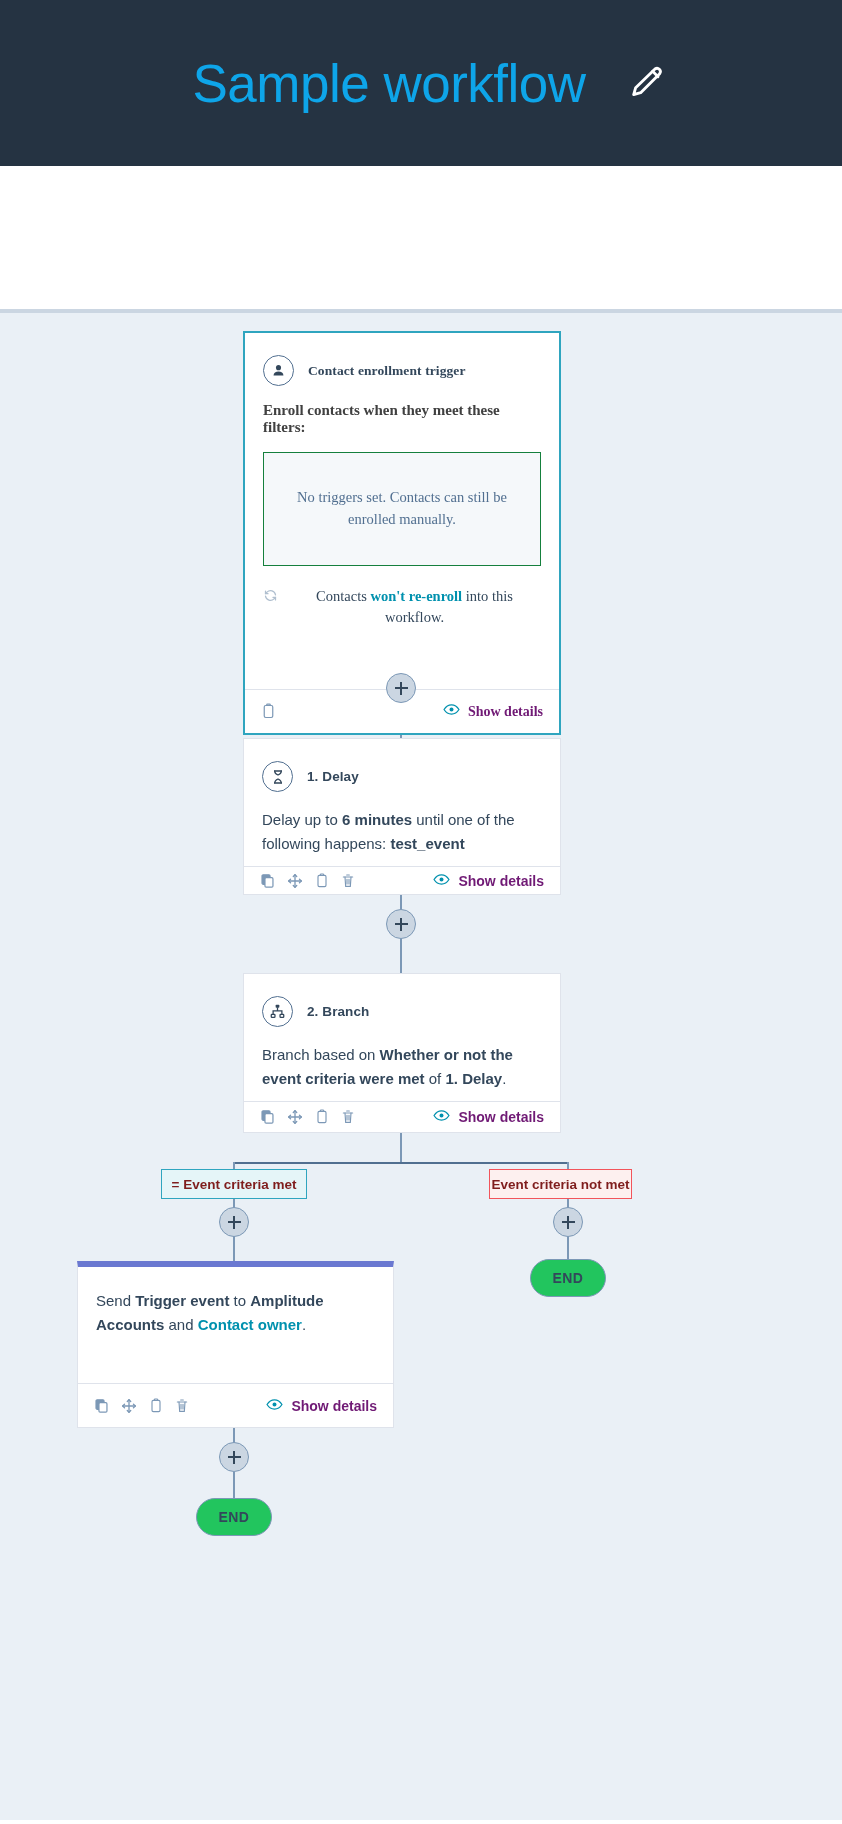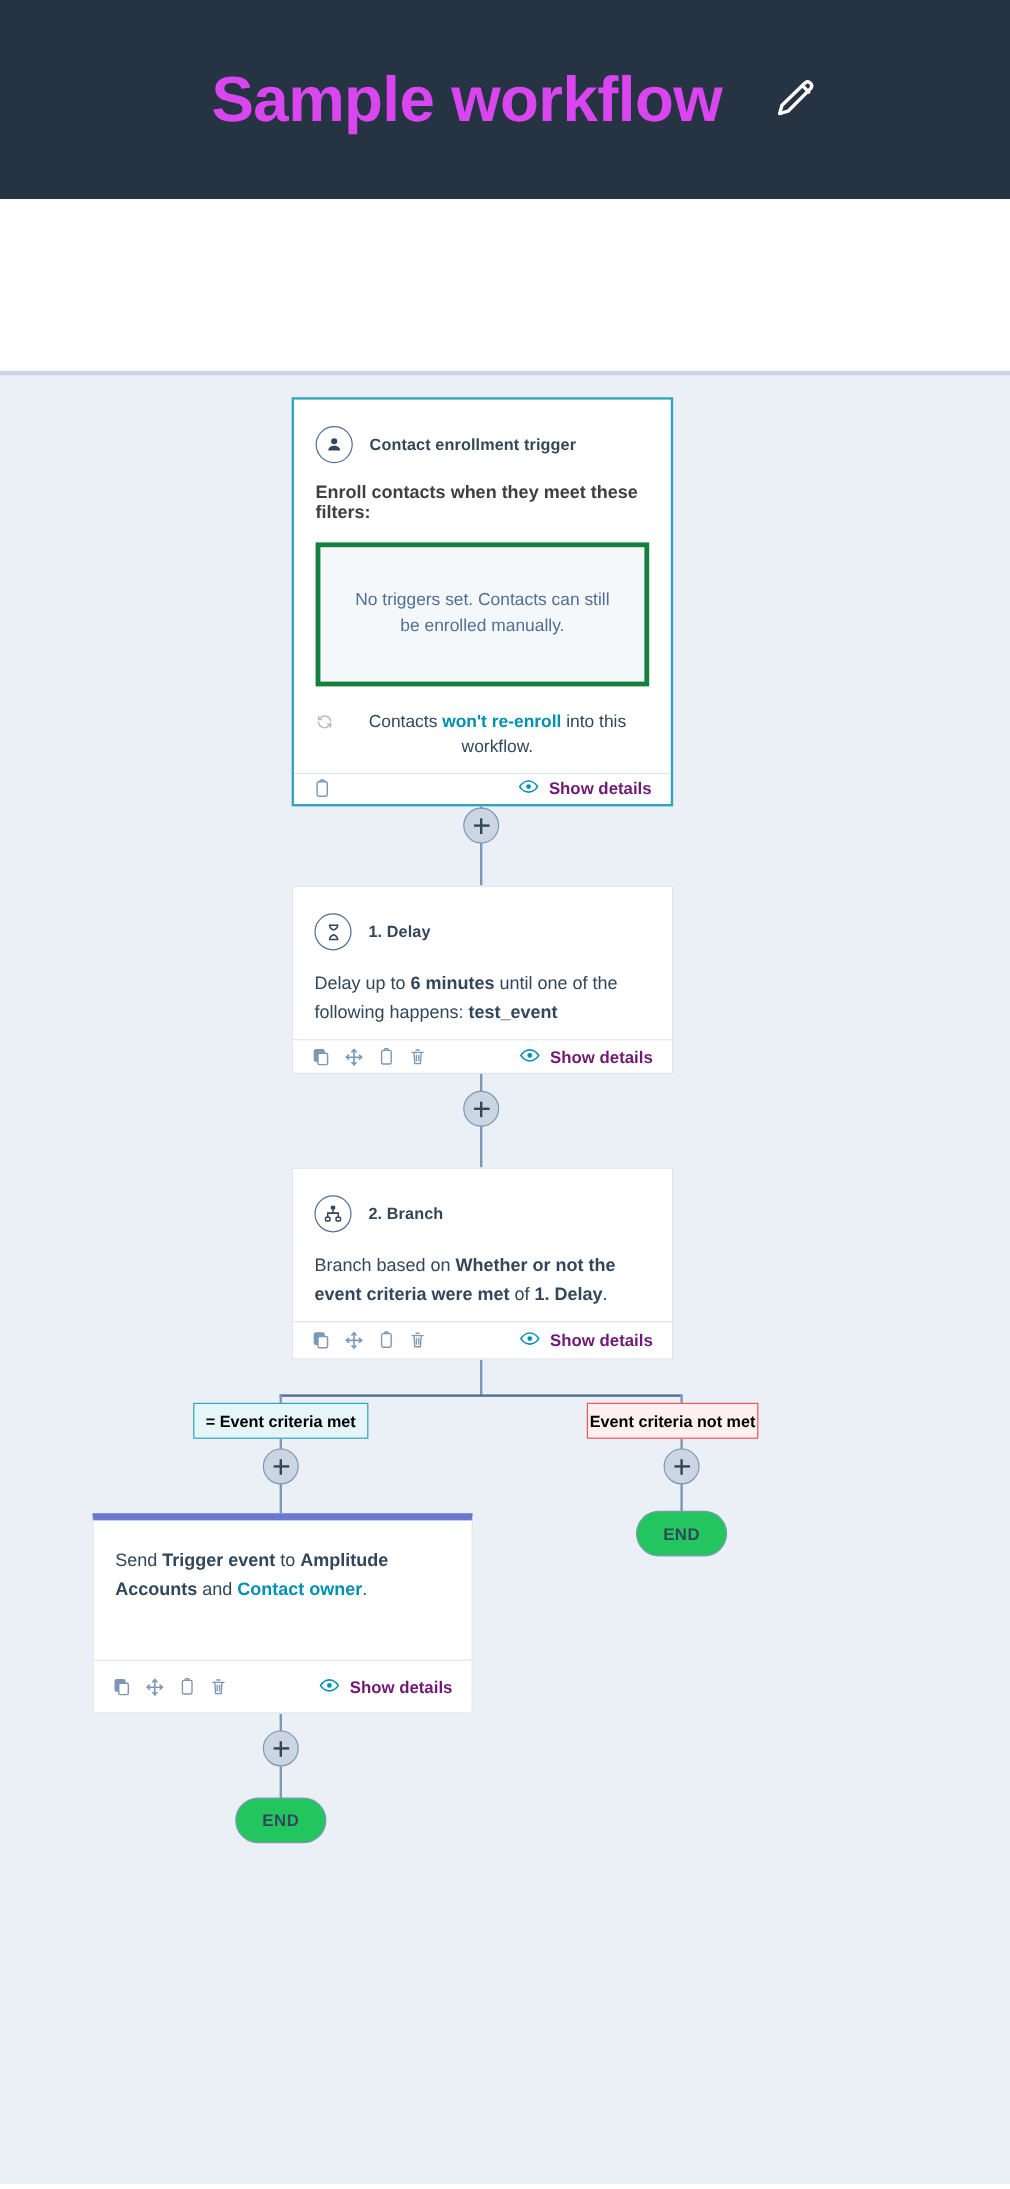--- a/index.html
+++ b/index.html
@@ -15,23 +15,23 @@
   .topbar {
     height: 166px;
     background: #253342;
     display: flex;
     align-items: center;
     justify-content: center;
     gap: 38px;
     padding-left: 20px;
   }
   .topbar-title {
-    color: #d946ef;
+    color: #0ea5e9;
     font-size: 53px;
-    font-weight: 700;
+    font-weight: 400;
     letter-spacing: -0.5px;
     line-height: 1;
   }
   .pencil-btn {
     width: 46px; height: 46px;
     display: flex; align-items: center; justify-content: center;
     cursor: pointer;
   }
   .pencil-btn svg { display: block; }
 
@@ -125,21 +125,21 @@
 
   .card-subtitle {
     font-size: 15px;
     font-weight: 700;
     color: #404040;
     margin-bottom: 16px;
   }
 
   .empty-box {
     background: #f5f8fa;
-    border: 4px solid #15803d;
+    border: 1px solid #15803d;
     padding: 34px 26px;
     text-align: center;
     font-size: 14.5px;
     line-height: 1.5;
     color: #516f90;
   }
 
   .reenroll-row {
     display: flex;
     align-items: flex-start;
@@ -182,21 +182,21 @@
   }
 
   
   .branch-pill {
     position: absolute;
     height: 30px;
     display: flex; align-items: center; justify-content: center;
     padding: 0 12px;
     font-size: 13.5px;
     font-weight: 700;
-    color: #000000;
+    color: #7f1d1d;
     z-index: 5;
     cursor: pointer;
     white-space: nowrap;
   }
   .branch-pill.met      { background: #e5f5f8; border: 1px solid #2fa5bf; }
   .branch-pill.notmet   { background: #fdf0ef; border: 1px solid #f2545b; }
 
   
   .end-pill {
     position: absolute;
@@ -263,21 +263,21 @@
     <span>END</span>
   </div>
 
   <div class="vline" style="left:233px; top:1115px; height:35px;"></div>
   <div class="plus" style="left:219px; top:1129px;"></div>
   <div class="vline" style="left:233px; top:1159px; height:27px;"></div>
   <div class="end-pill" style="left:196px; top:1185px;">
     <span>END</span>
   </div>
 
-  <div class="card trigger node" style="left:243px; top:18px; width:318px; height:341px;">
+  <div class="card trigger node" style="left:243px; top:18px; width:318px; height:404px;font-family:Liberation Serif, serif;">
     <div class="card-body">
       <div class="card-head">
         <span class="circ-icon">
           <svg width="17" height="17" viewBox="0 0 24 24" fill="#33475b">
             <circle cx="12" cy="8" r="3.6"></circle>
             <path d="M5 19c0-3.6 3.2-5.6 7-5.6s7 2 7 5.6z"></path>
           </svg>
         </span>
         <span class="card-title">Contact enrollment trigger</span>
       </div>

